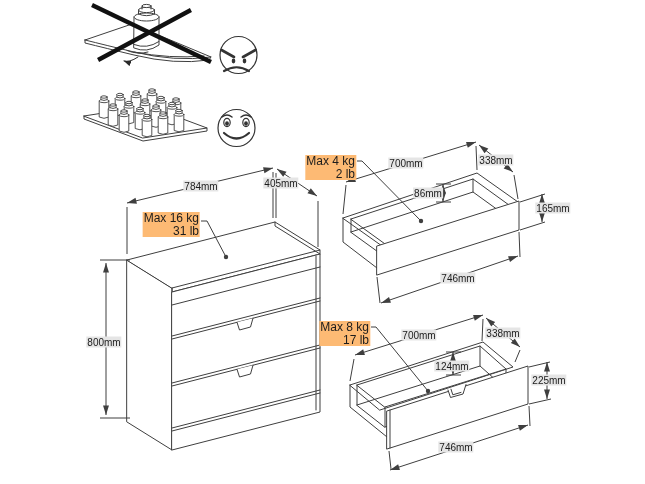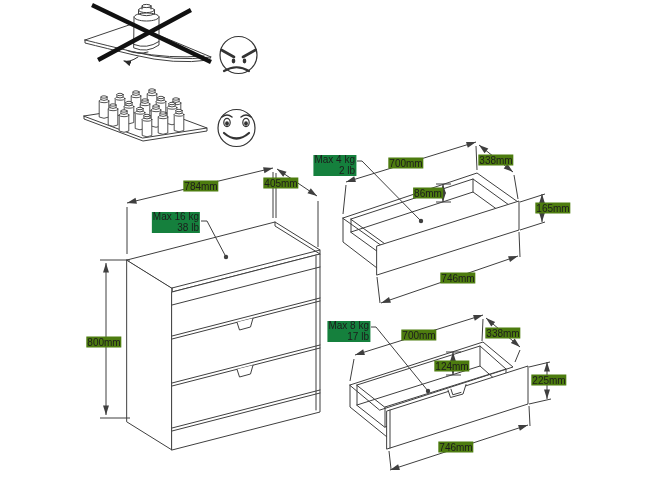--- a/index.html
+++ b/index.html
@@ -1,22 +1,22 @@
 <!DOCTYPE html>
 <html><head>
 <meta charset="utf-8">
 <style>
   html,body{margin:0;padding:0;background:#fff;}
   .stage{position:relative;width:645px;height:484px;background:#fff;overflow:hidden;
          font-family:"Liberation Sans",sans-serif;}
   .stage svg{position:absolute;left:0;top:0;}
   .lbl{position:absolute;transform:translate(-50%,-50%);font-size:10px;color:#1c1c1c;
-       background:#4d7c0f;padding:0 1px;white-space:nowrap;line-height:1.1;}
-  .maxlbl{position:absolute;transform:translateX(-100%);font-size:10px;color:#1c1c1c;
-          text-align:right;line-height:1.05;white-space:nowrap;background:#15803d;padding:0 1px;}
+       background:#e5e5e5;padding:0 1px;white-space:nowrap;line-height:1.1;}
+  .maxlbl{position:absolute;transform:translateX(-100%);font-size:12px;color:#1c1c1c;
+          text-align:right;line-height:1.05;white-space:nowrap;background:#fdba74;padding:0 1px;}
 </style>
 </head>
 <body>
 
 <div class="stage">
 
 <svg width="645" height="484" viewBox="0 0 645 484">
   <defs>
     <marker id="arr" markerUnits="userSpaceOnUse" markerWidth="11" markerHeight="8" viewBox="0 0 11 8" refX="10" refY="4" orient="auto-start-reverse">
       <path d="M0.5,1 L10,4 L0.5,7 Z" fill="#3f3f3f"></path>
@@ -174,21 +174,21 @@
     <path d="M371,327 h5 L428,391"></path>
     <circle cx="428" cy="391" r="2.2" fill="#3f3f3f" stroke="none"></circle>
   </g>
 </svg>
 
 <div class="lbl" style="left:201px;top:186px">784mm</div>
 <div class="lbl" style="left:281px;top:183px">405mm</div>
 <div class="lbl" style="left:104px;top:342px">800mm</div>
 <div class="maxlbl" style="left:200px;top:212px">
   <div>Max 16 kg</div>
-  <div>38 lb</div>
+  <div>31 lb</div>
 </div>
 
 <div class="lbl" style="left:406px;top:163px">700mm</div>
 <div class="lbl" style="left:496px;top:160px">338mm</div>
 <div class="lbl" style="left:428px;top:193px">86mm</div>
 <div class="lbl" style="left:553px;top:208px">165mm</div>
 <div class="lbl" style="left:458px;top:278px">746mm</div>
 <div class="maxlbl" style="left:356px;top:155px">
   <div>Max 4 kg</div>
   <div>2 lb</div>

